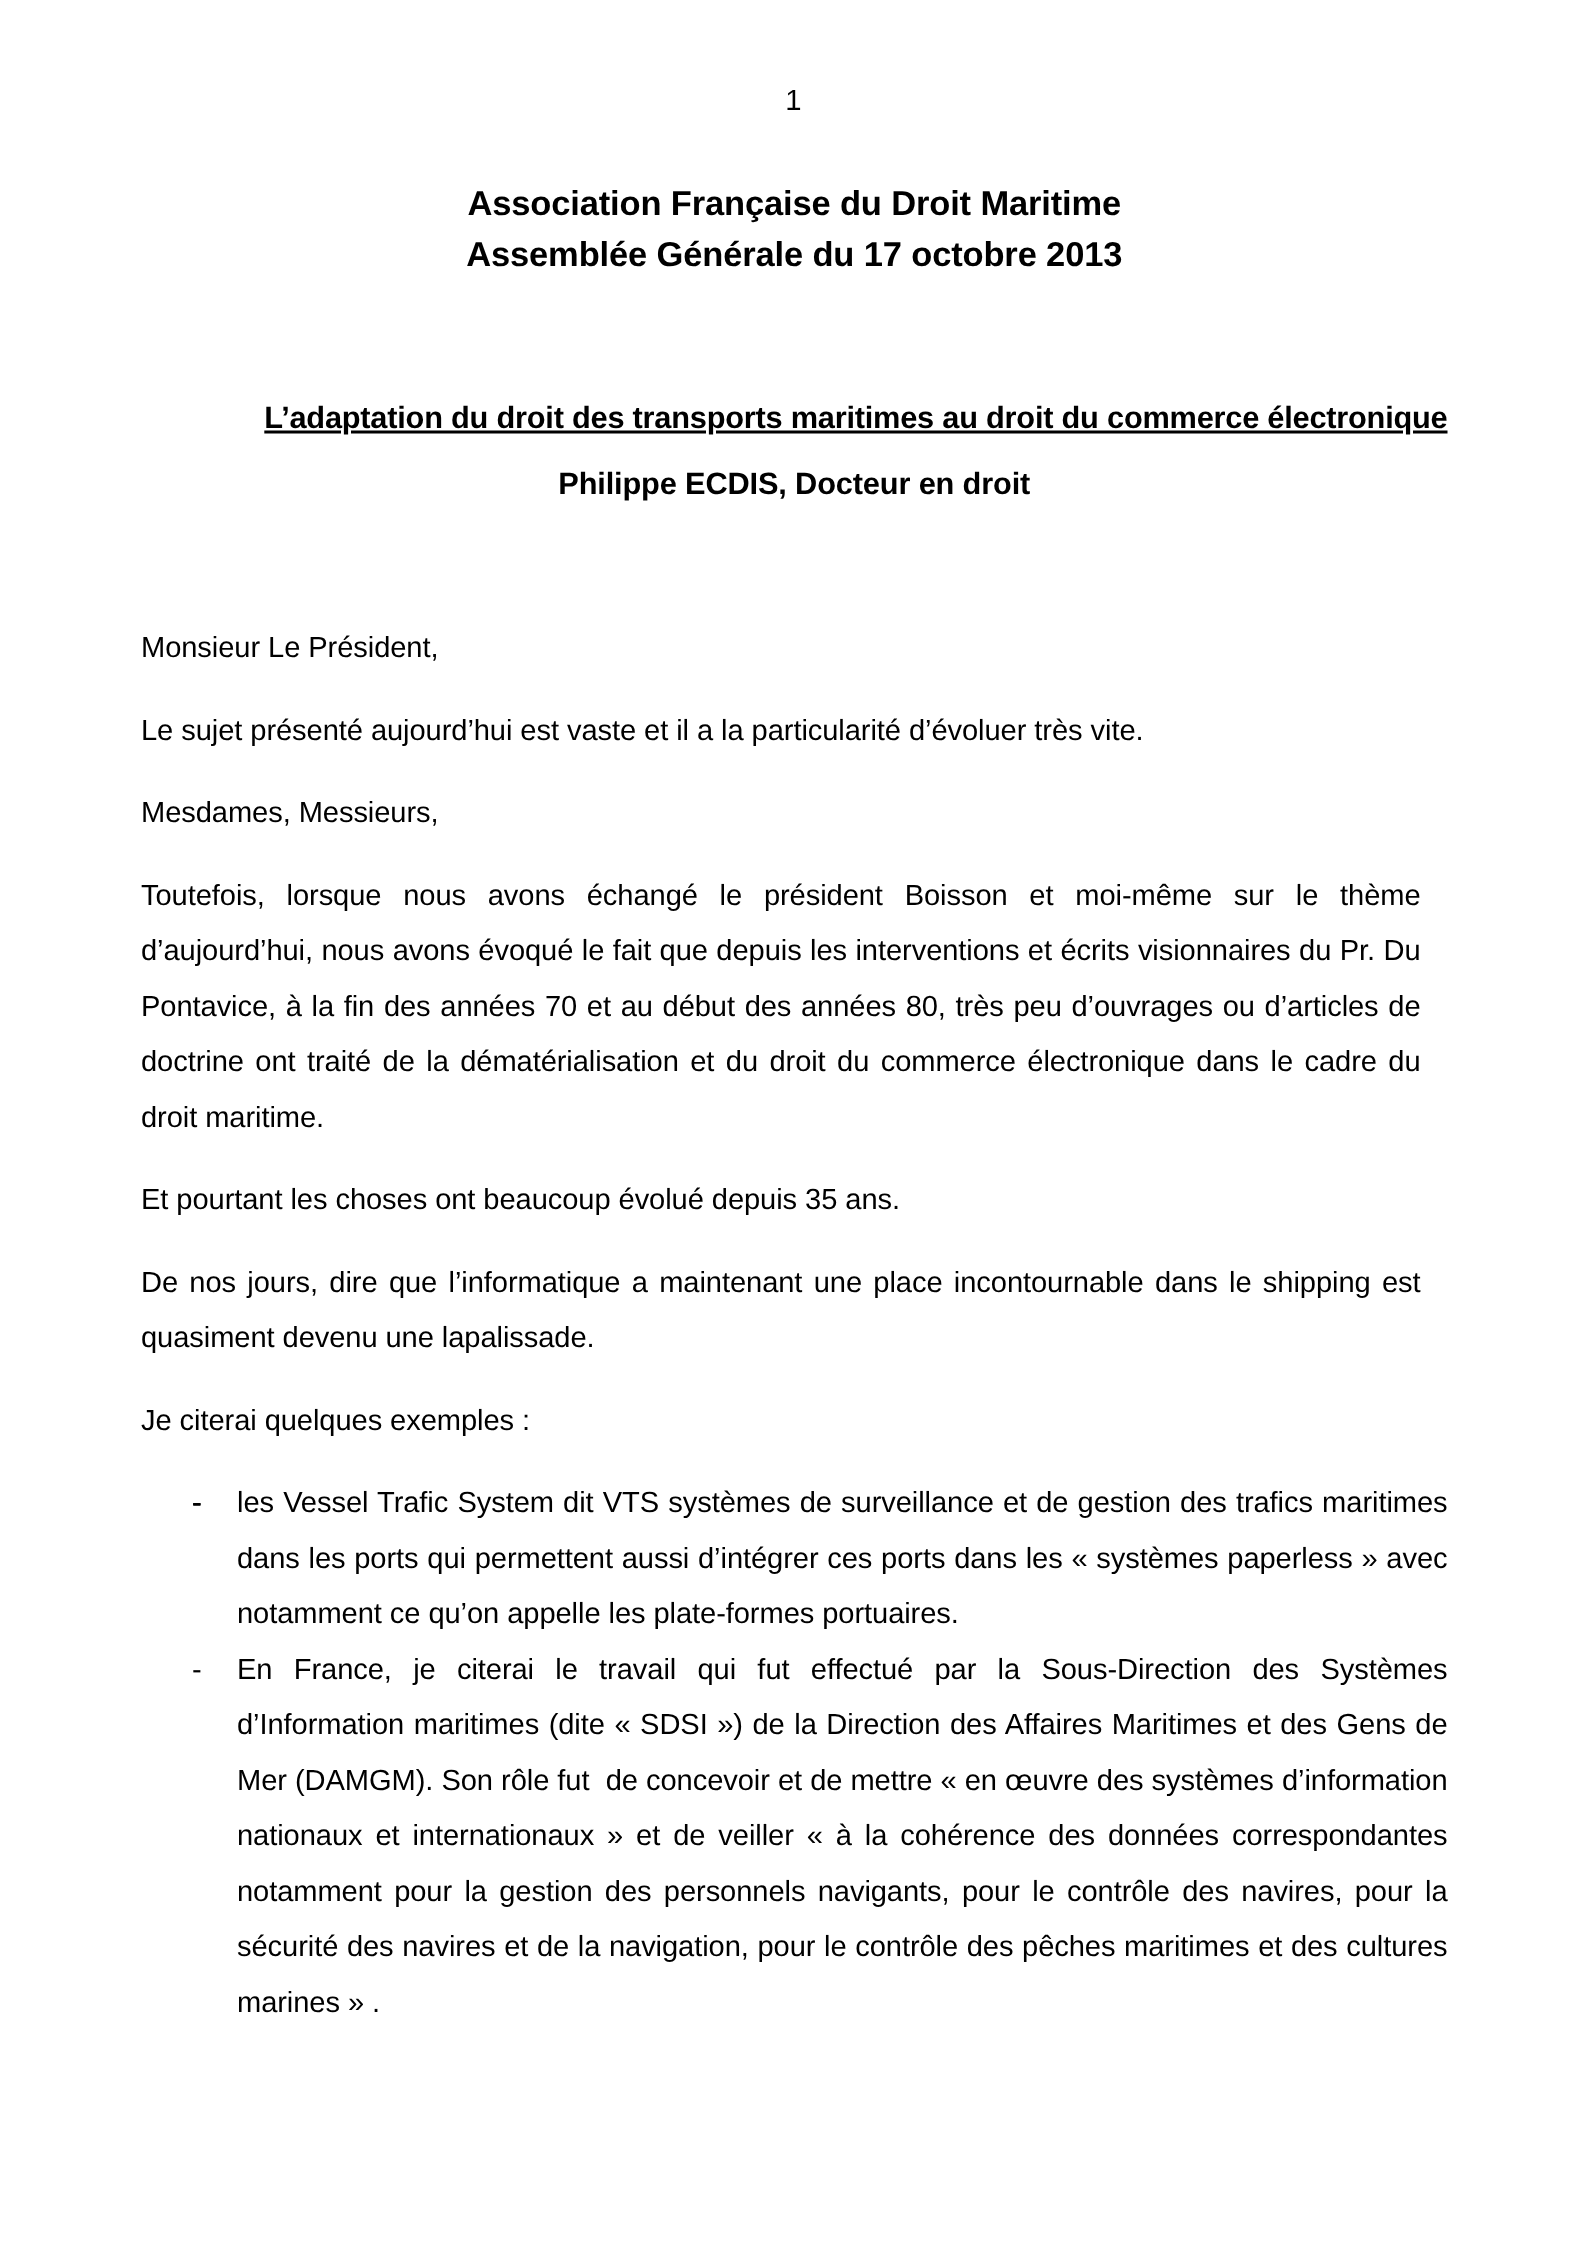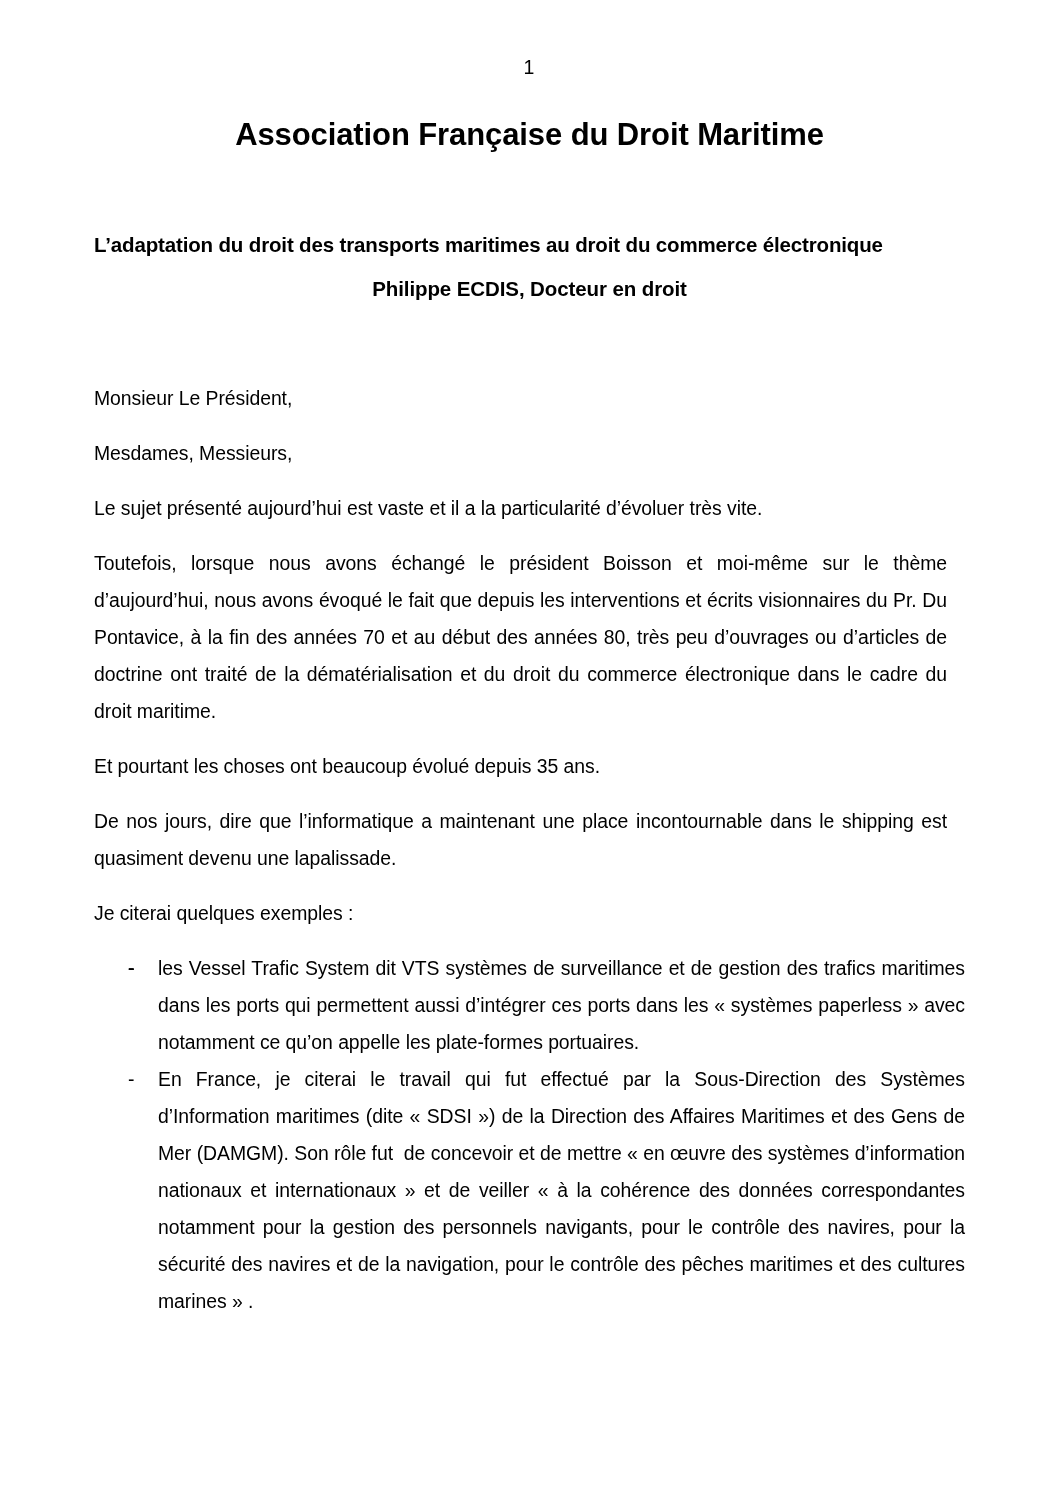--- a/index.html
+++ b/index.html
@@ -33,34 +33,35 @@
   }
   .content {
     position: absolute;
     left: 94px;
     top: 118px;
     width: 871px;
   }
   .doc-title {
     text-align: center;
     font-weight: bold;
-    font-size: 31px;
+    font-size: 23px;
     line-height: 34px;
     letter-spacing: -0.1px;
   }
   .doc-title .line {
     display: block;
   }
   .spacer-1 { height: 78px; }
   .subject-title {
-    text-align: left;
+    text-align: right;
     font-weight: bold;
     font-size: 20.5px;
     line-height: 30px;
     letter-spacing: -0.15px;
+    text-decoration: underline;
   }
   .spacer-2 { height: 14px; }
   .author {
     text-align: center;
     font-weight: bold;
     font-size: 20.5px;
     line-height: 30px;
     letter-spacing: -0.1px;
   }
   .spacer-3 { height: 76px; }
@@ -101,37 +102,38 @@
 <body>
 
 <div class="page">
 
   <div class="page-number">1</div>
 
   <div class="content">
 
     <div class="doc-title">
       <span class="line">Association Française du Droit Maritime</span>
+      <span class="line">Assemblée Générale du 17 octobre 2013</span>
     </div>
 
     <div class="spacer-1"></div>
 
     <div class="subject-title">L’adaptation du droit des transports maritimes au droit du commerce électronique</div>
 
     <div class="spacer-2"></div>
 
     <div class="author">Philippe ECDIS, Docteur en droit</div>
 
     <div class="spacer-3"></div>
 
     <p class="body-text">Monsieur Le Président,</p>
 
+    <p class="body-text">Le sujet présenté aujourd’hui est vaste et il a la particularité d’évoluer très vite.</p>
+
     <p class="body-text">Mesdames, Messieurs,</p>
-
-    <p class="body-text">Le sujet présenté aujourd’hui est vaste et il a la particularité d’évoluer très vite.</p>
 
     <p class="body-text">Toutefois, lorsque nous avons échangé le président Boisson et moi-même sur le thème d’aujourd’hui, nous avons évoqué le fait que depuis les interventions et écrits visionnaires du Pr. Du Pontavice, à la fin des années 70 et au début des années 80, très peu d’ouvrages ou d’articles de doctrine ont traité de la dématérialisation et du droit du commerce électronique dans le cadre du droit maritime.</p>
 
     <p class="body-text">Et pourtant les choses ont beaucoup évolué depuis 35 ans.</p>
 
 
     <p class="body-text">De nos jours, dire que l’informatique a maintenant une place incontournable dans le shipping est quasiment devenu une lapalissade.</p>
 
     <p class="body-text">Je citerai quelques exemples :</p>
 

